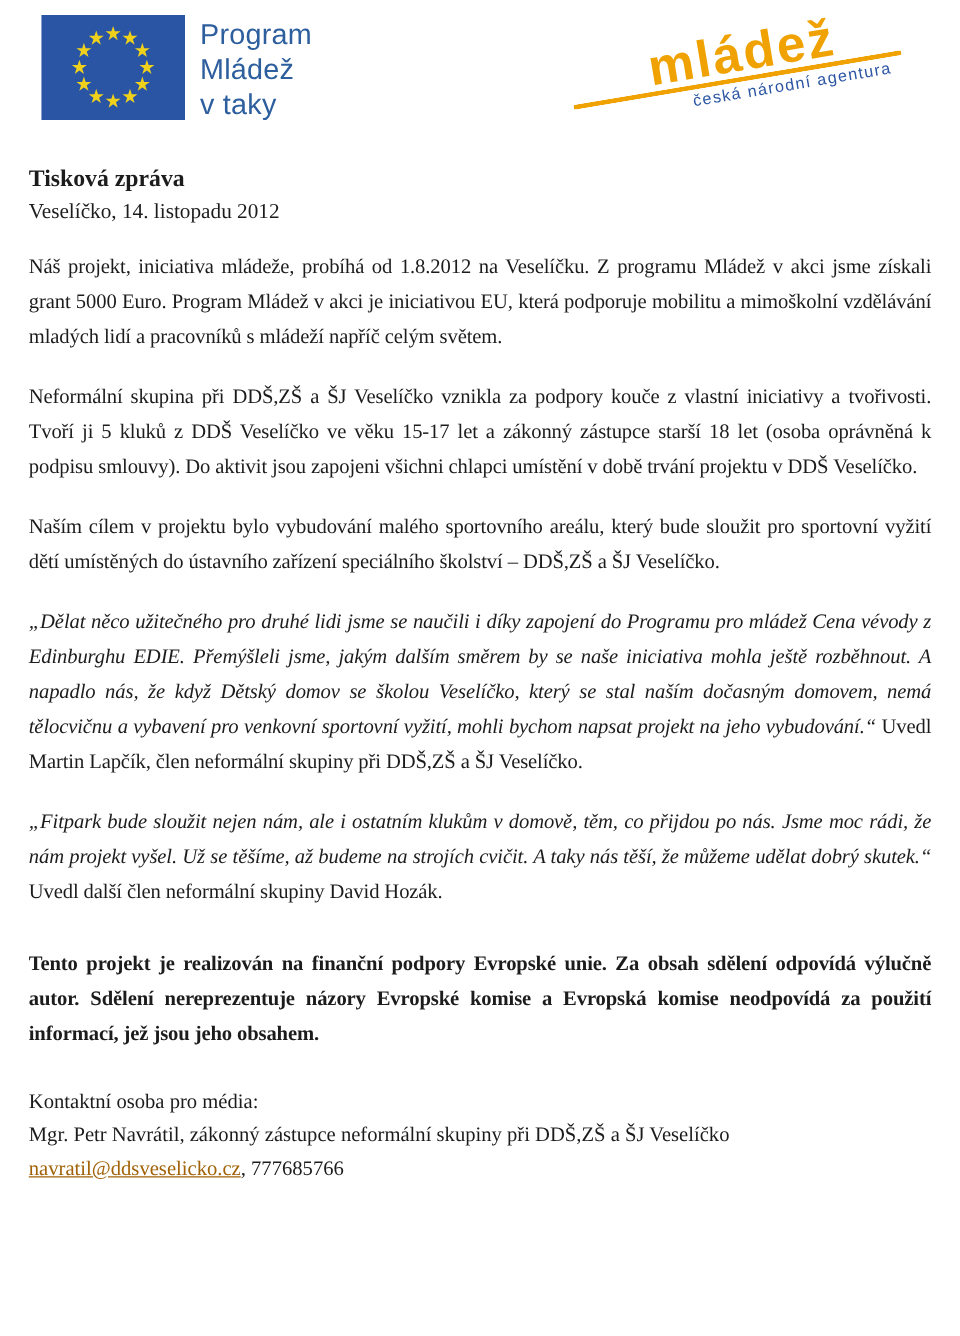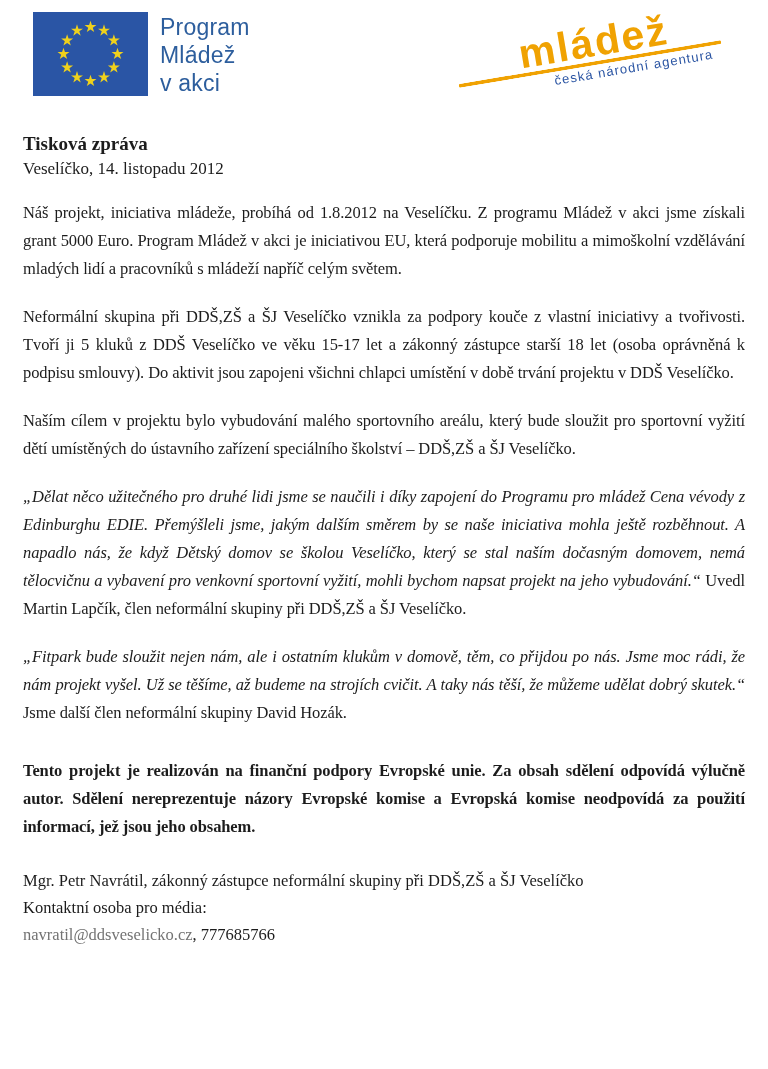--- a/index.html
+++ b/index.html
@@ -39,21 +39,21 @@
   .dateline    { margin-top: 4px; font-size: 17px; }
 
   .para {
     margin-top: 20px; font-size: 16.5px; line-height: 28px;
     text-align: justify; letter-spacing: -0.1px;
   }
   .quote-text { font-style: italic; }
   .disclaimer { margin-top: 30px; font-weight: bold; }
 
   .contact { margin-top: 26px; font-size: 16.5px; line-height: 27px; }
-  .email-link { color: #737373; cursor: pointer; }
+  .email-link { color: #a16207; text-decoration: underline; cursor: pointer; }
 </style>
 </head>
 <body>
 
 <div class="page">
 
   <div class="header">
 
     <div class="eu-logo">
       <span class="eu-flag">
@@ -74,21 +74,21 @@
             <use href="#star" transform="translate(-23.38,13.5)"></use>
             <use href="#star" transform="translate(-27,0)"></use>
             <use href="#star" transform="translate(-23.38,-13.5)"></use>
             <use href="#star" transform="translate(-13.5,-23.38)"></use>
           </g>
         </svg>
       </span>
       <div class="eu-text">
         <div>Program</div>
         <div>Mládež</div>
-        <div>v akci</div>
+        <div>v taky</div>
       </div>
     </div>
 
     <div class="agency">
       <div class="agency-word">mládež</div>
       <div class="agency-line"></div>
       <div class="agency-sub">česká národní agentura</div>
     </div>
 
   </div>
@@ -99,23 +99,23 @@
   <div class="dateline">Veselíčko, 14. listopadu 2012</div>
 
   <p class="para">Náš projekt, iniciativa mládeže, probíhá od 1.8.2012 na Veselíčku. Z programu Mládež v akci jsme získali grant 5000 Euro. Program Mládež v akci je iniciativou EU, která podporuje mobilitu a mimoškolní vzdělávání mladých lidí a pracovníků s mládeží napříč celým světem.</p>
 
   <p class="para">Neformální skupina při DDŠ,ZŠ a ŠJ Veselíčko vznikla za podpory kouče z vlastní iniciativy a tvořivosti. Tvoří ji 5 kluků z DDŠ Veselíčko ve věku 15-17 let a zákonný zástupce starší 18 let (osoba oprávněná k podpisu smlouvy). Do aktivit jsou zapojeni všichni chlapci umístění v době trvání projektu v DDŠ Veselíčko.</p>
 
   <p class="para">Naším cílem v projektu bylo vybudování malého sportovního areálu, který bude sloužit pro sportovní vyžití dětí umístěných do ústavního zařízení speciálního školství – DDŠ,ZŠ a ŠJ Veselíčko.</p>
 
   <p class="para"><span class="quote-text">„Dělat něco užitečného pro druhé lidi jsme se naučili i díky zapojení do Programu pro mládež Cena vévody z Edinburghu  EDIE. Přemýšleli jsme, jakým dalším směrem by se naše iniciativa mohla ještě rozběhnout.  A napadlo nás, že když Dětský domov se školou Veselíčko, který se stal naším dočasným domovem, nemá tělocvičnu a vybavení pro venkovní sportovní vyžití, mohli bychom napsat projekt na jeho vybudování.“</span><span> Uvedl Martin Lapčík, člen neformální skupiny při DDŠ,ZŠ a ŠJ Veselíčko.</span></p>
 
-  <p class="para"><span class="quote-text">„Fitpark bude sloužit nejen nám, ale i ostatním klukům v domově, těm, co přijdou po nás. Jsme moc rádi, že nám projekt vyšel. Už se těšíme, až budeme na strojích cvičit. A taky nás těší, že můžeme udělat dobrý skutek.“</span><span> Jsme další člen neformální skupiny David Hozák.</span></p>
+  <p class="para"><span class="quote-text">„Fitpark bude sloužit nejen nám, ale i ostatním klukům v domově, těm, co přijdou po nás. Jsme moc rádi, že nám projekt vyšel. Už se těšíme, až budeme na strojích cvičit. A taky nás těší, že můžeme udělat dobrý skutek.“</span><span> Uvedl další člen neformální skupiny David Hozák.</span></p>
 
   <p class="para disclaimer">Tento projekt je realizován na finanční podpory Evropské unie. Za obsah sdělení odpovídá výlučně autor. Sdělení nereprezentuje názory Evropské komise a Evropská komise neodpovídá  za použití informací, jež jsou jeho obsahem.</p>
 
   <div class="contact">
+    <div>Kontaktní osoba pro média:</div>
     <div>Mgr. Petr Navrátil, zákonný zástupce neformální skupiny při DDŠ,ZŠ a ŠJ Veselíčko</div>
-    <div>Kontaktní osoba pro média:</div>
     <div><a class="email-link">navratil@ddsveselicko.cz</a><span>, 777685766</span></div>
   </div>
 
 </div>
 
 </body></html>

